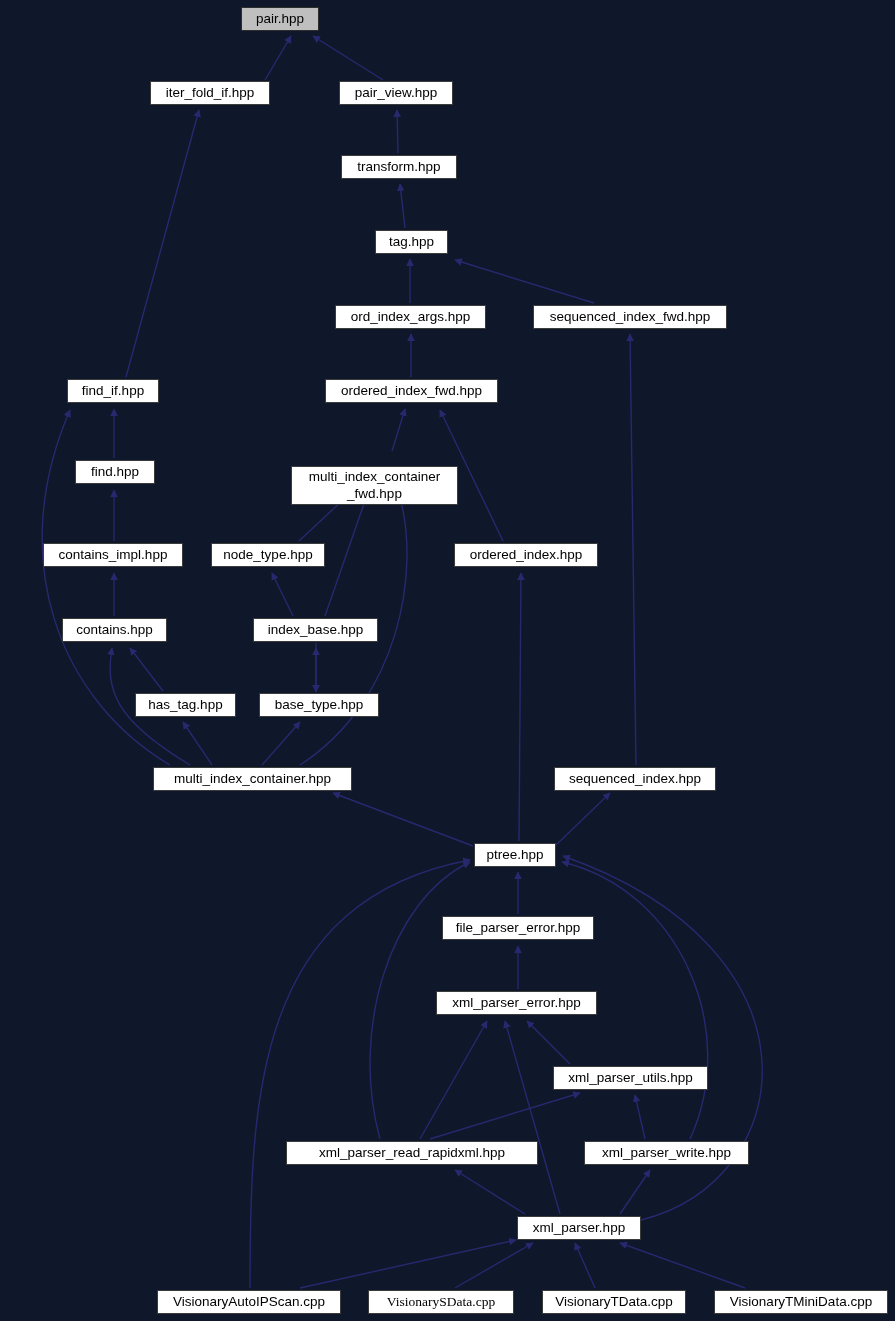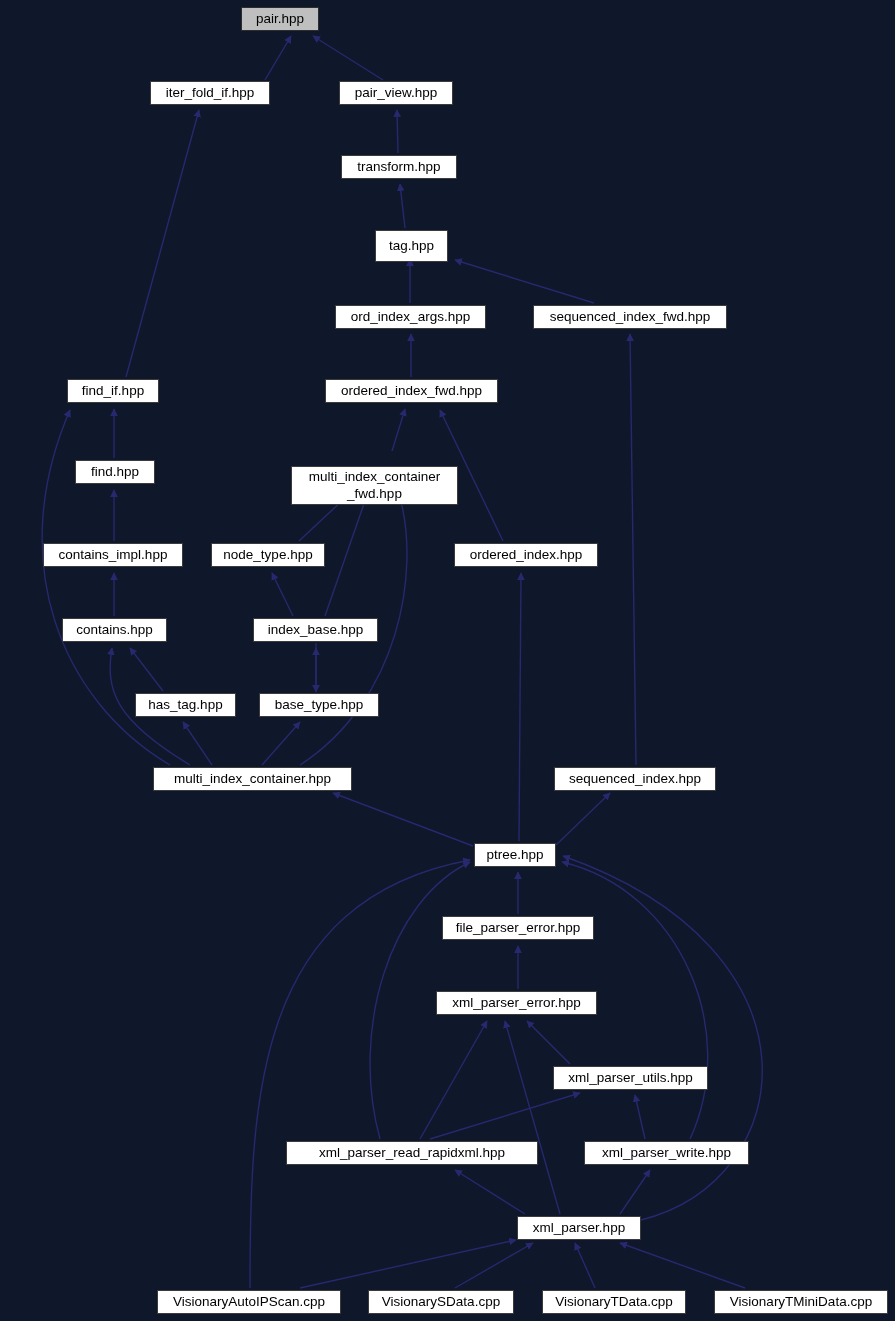--- a/index.html
+++ b/index.html
@@ -105,21 +105,21 @@
         <path d="M 455,1288 L 533,1243" marker-end="url(#arrow)"></path>
         <path d="M 595,1288 L 575,1243" marker-end="url(#arrow)"></path>
         <path d="M 745,1288 L 620,1243" marker-end="url(#arrow)"></path>
       </g>
   </svg>
   <div id="nodes">
       <div class="node root" style="left: 241px; top: 7px; width: 78px; height: 24px;">pair.hpp</div>
       <div class="node" style="left: 150px; top: 81px; width: 120px; height: 24px;">iter_fold_if.hpp</div>
       <div class="node" style="left: 339px; top: 81px; width: 114px; height: 24px;">pair_view.hpp</div>
       <div class="node" style="left: 341px; top: 155px; width: 116px; height: 24px;">transform.hpp</div>
-      <div class="node" style="left: 375px; top: 230px; width: 73px; height: 32px;">tag.hpp</div>
+      <div class="node" style="left: 375px; top: 230px; width: 73px; height: 24px;">tag.hpp</div>
       <div class="node" style="left: 335px; top: 305px; width: 151px; height: 24px;">ord_index_args.hpp</div>
       <div class="node" style="left: 533px; top: 305px; width: 194px; height: 24px;">sequenced_index_fwd.hpp</div>
       <div class="node" style="left: 67px; top: 379px; width: 92px; height: 24px;">find_if.hpp</div>
       <div class="node" style="left: 325px; top: 379px; width: 173px; height: 24px;">ordered_index_fwd.hpp</div>
       <div class="node" style="left: 75px; top: 460px; width: 80px; height: 24px;">find.hpp</div>
       <div class="node two-line" style="left: 291px; top: 453px; width: 167px; height: 39px;">multi_index_container
 _fwd.hpp</div>
       <div class="node" style="left: 43px; top: 543px; width: 140px; height: 24px;">contains_impl.hpp</div>
       <div class="node" style="left: 211px; top: 543px; width: 114px; height: 24px;">node_type.hpp</div>
       <div class="node" style="left: 454px; top: 543px; width: 144px; height: 24px;">ordered_index.hpp</div>
@@ -130,17 +130,17 @@
       <div class="node" style="left: 153px; top: 767px; width: 199px; height: 24px;">multi_index_container.hpp</div>
       <div class="node" style="left: 554px; top: 767px; width: 162px; height: 24px;">sequenced_index.hpp</div>
       <div class="node" style="left: 474px; top: 843px; width: 82px; height: 24px;">ptree.hpp</div>
       <div class="node" style="left: 442px; top: 916px; width: 152px; height: 24px;">file_parser_error.hpp</div>
       <div class="node" style="left: 436px; top: 991px; width: 161px; height: 24px;">xml_parser_error.hpp</div>
       <div class="node" style="left: 553px; top: 1066px; width: 155px; height: 24px;">xml_parser_utils.hpp</div>
       <div class="node" style="left: 286px; top: 1141px; width: 252px; height: 24px;">xml_parser_read_rapidxml.hpp</div>
       <div class="node" style="left: 584px; top: 1141px; width: 165px; height: 24px;">xml_parser_write.hpp</div>
       <div class="node" style="left: 517px; top: 1216px; width: 124px; height: 24px;">xml_parser.hpp</div>
       <div class="node" style="left: 157px; top: 1290px; width: 184px; height: 24px; text-align: right;">VisionaryAutoIPScan.cpp</div>
-      <div class="node" style="left: 368px; top: 1290px; width: 146px; height: 24px;">VisionarySData.cpp</div>
+      <div class="node" style="left: 368px; top: 1290px; width: 146px; height: 24px; font-family: Liberation Serif, serif;">VisionarySData.cpp</div>
       <div class="node" style="left: 542px; top: 1290px; width: 144px; height: 24px;">VisionaryTData.cpp</div>
       <div class="node" style="left: 714px; top: 1290px; width: 174px; height: 24px;">VisionaryTMiniData.cpp</div>
     </div>
 </div>
 
 </body></html>

